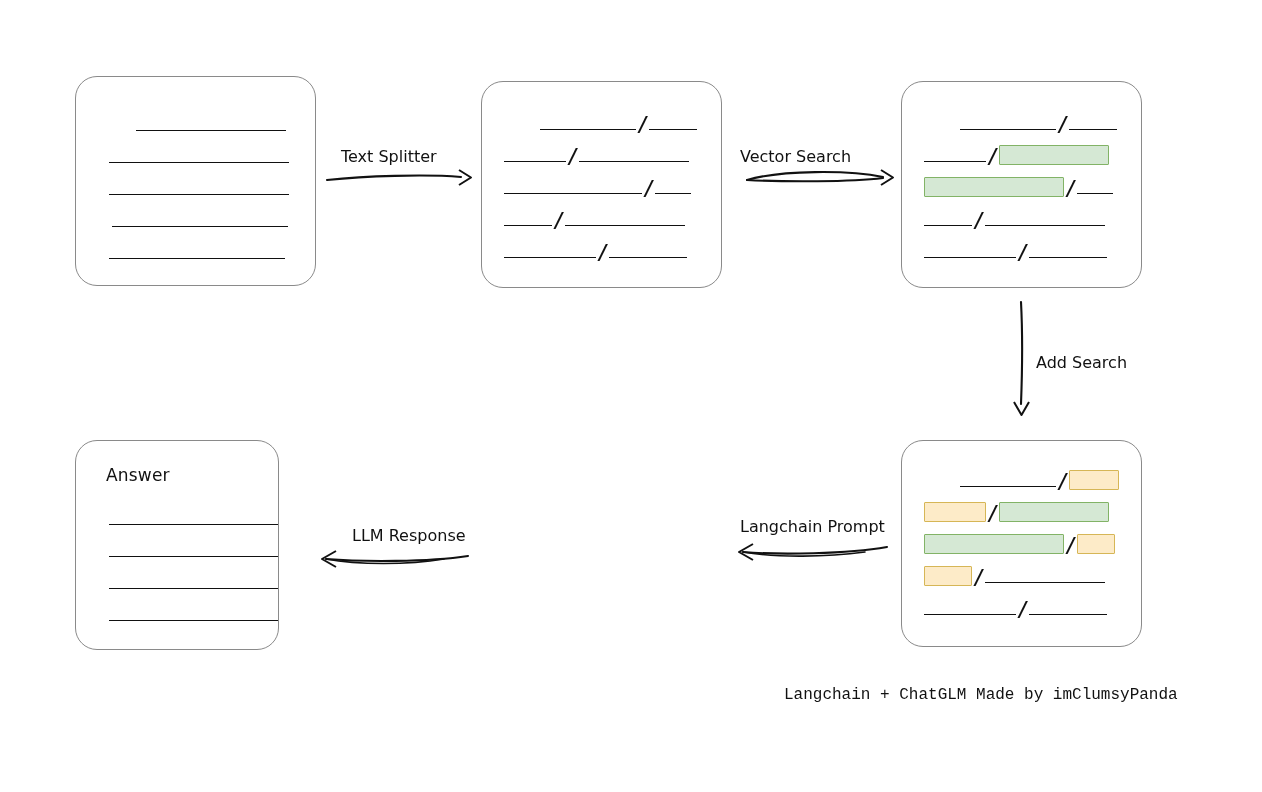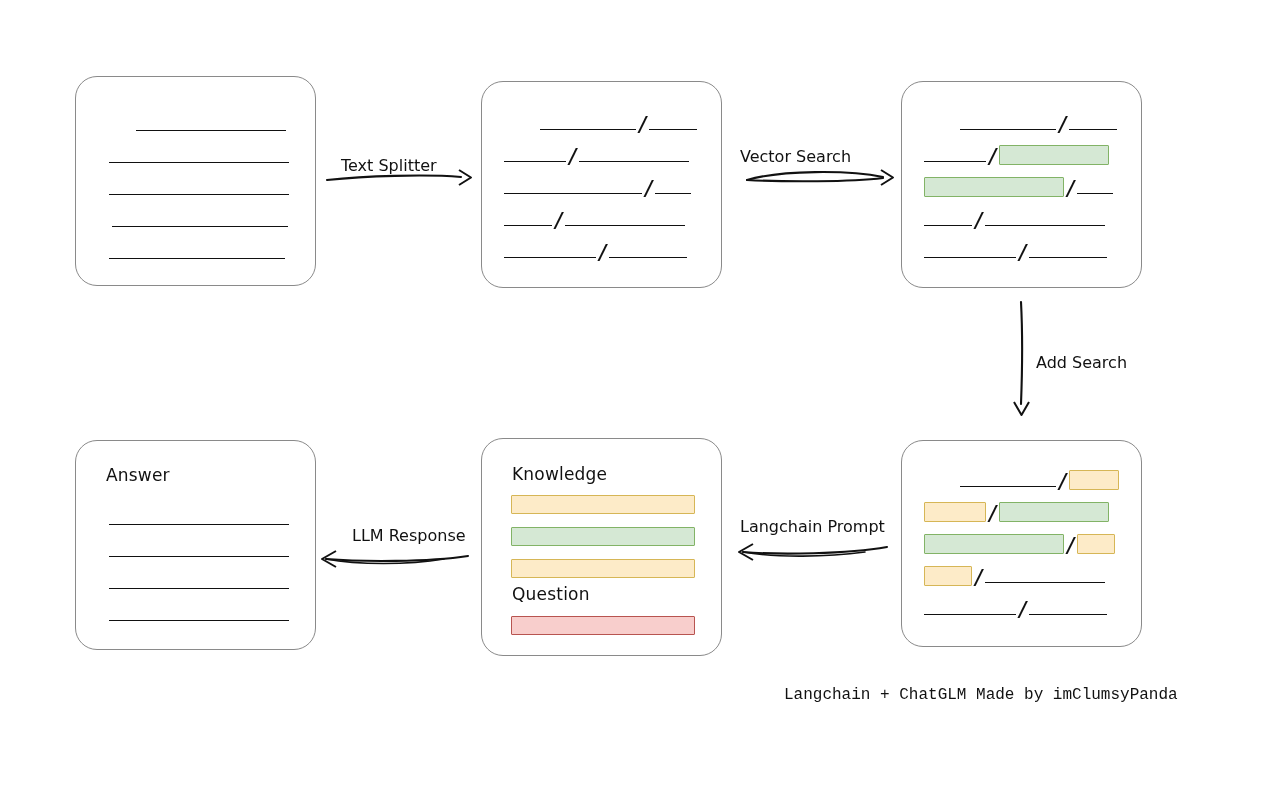--- a/index.html
+++ b/index.html
@@ -107,21 +107,21 @@
       <span class="seg-line" style="margin-left:33px; width:180px;"></span>
     </div>
     <div class="row" style="left:0; top:132px; width:100%;">
       <span class="seg-line" style="margin-left:36px; width:176px;"></span>
     </div>
     <div class="row" style="left:0; top:164px; width:100%;">
       <span class="seg-line" style="margin-left:33px; width:176px;"></span>
     </div>
   </div>
 
-  <div class="edge-label" style="left:341px; top:156px;">Text Splitter</div>
+  <div class="edge-label" style="left:341px; top:147px;">Text Splitter</div>
   <svg class="arrow-svg" style="left:325px; top:168px;" width="150" height="22" viewBox="0 0 150 22">
     <path d="M2,12 C40,8 100,6 136,9" stroke="#111" stroke-width="2.1" fill="none" stroke-linecap="round"></path>
     <path d="M134,2 L146,9.5 L134,17" stroke="#111" stroke-width="2" fill="none" stroke-linejoin="round"></path>
   </svg>
 
   <div class="node-box" style="left:481px; top:81px; width:241px; height:207px;">
     <div class="row" style="left:0; top:30px; width:100%;">
       <span class="seg-line" style="margin-left:58px; width:96px;"></span>
       <span class="seg-slash">/</span>
       <span class="seg-line" style="width:48px;"></span>
@@ -182,21 +182,21 @@
       <span class="seg-line" style="width:78px;"></span>
     </div>
   </div>
 
   <svg class="arrow-svg" style="left:1010px; top:300px;" width="26" height="118" viewBox="0 0 26 118">
     <path d="M11,2 C13,40 12,78 11,104" stroke="#111" stroke-width="2.1" fill="none" stroke-linecap="round"></path>
     <path d="M4,102 L11.5,115 L19,102" stroke="#111" stroke-width="2" fill="none" stroke-linejoin="round"></path>
   </svg>
   <div class="edge-label" style="left:1036px; top:353px;">Add Search</div>
 
-  <div class="node-box" style="left:75px; top:440px; width:241px; height:210px;">
+  <div class="node-box" style="left:75px; top:440px; width:204px; height:210px;">
     <div class="box-title" style="left:30px; top:24px;">Answer</div>
     <div class="row" style="left:0; top:66px; width:100%;">
       <span class="seg-line" style="margin-left:33px; width:180px;"></span>
     </div>
     <div class="row" style="left:0; top:98px; width:100%;">
       <span class="seg-line" style="margin-left:33px; width:180px;"></span>
     </div>
     <div class="row" style="left:0; top:130px; width:100%;">
       <span class="seg-line" style="margin-left:33px; width:180px;"></span>
     </div>
@@ -205,28 +205,20 @@
     </div>
   </div>
 
   <div class="edge-label" style="left:327px; top:526px;margin-left:25px;">LLM Response</div>
   <svg class="arrow-svg" style="left:318px; top:548px;" width="152" height="22" viewBox="0 0 152 22">
     <path d="M150,8 C110,14 45,14 8,11" stroke="#111" stroke-width="2.1" fill="none" stroke-linecap="round"></path>
     <path d="M126,11 C90,17 40,17 8,11" stroke="#111" stroke-width="1.6" fill="none" stroke-linecap="round"></path>
     <path d="M18,3 L4,11 L18,19" stroke="#111" stroke-width="2" fill="none" stroke-linejoin="round"></path>
   </svg>
 
-  <div class="node-box" style="left:481px; top:438px; width:241px; height:218px;">
-    <div class="box-title" style="left:30px; top:25px;">Knowledge</div>
-    <div class="bar chip-yellow" style="left:29px; top:56px; width:184px; height:19px;"></div>
-    <div class="bar chip-green" style="left:29px; top:88px; width:184px; height:19px;"></div>
-    <div class="bar chip-yellow" style="left:29px; top:120px; width:184px; height:19px;"></div>
-    <div class="box-title" style="left:30px; top:145px;">Question</div>
-    <div class="bar chip-red" style="left:29px; top:177px; width:184px; height:19px;"></div>
-  </div>
 
   <div class="edge-label" style="left:740px; top:517px;">Langchain Prompt</div>
   <svg class="arrow-svg" style="left:735px; top:541px;" width="155" height="22" viewBox="0 0 155 22">
     <path d="M152,6 C112,13 44,14 8,11" stroke="#111" stroke-width="2.1" fill="none" stroke-linecap="round"></path>
     <path d="M130,11 C92,16 42,17 8,11" stroke="#111" stroke-width="1.6" fill="none" stroke-linecap="round"></path>
     <path d="M18,3 L4,11 L18,19" stroke="#111" stroke-width="2" fill="none" stroke-linejoin="round"></path>
   </svg>
 
   <div class="node-box" style="left:901px; top:440px; width:241px; height:207px;">
     <div class="row" style="left:0; top:28px; width:100%;">

